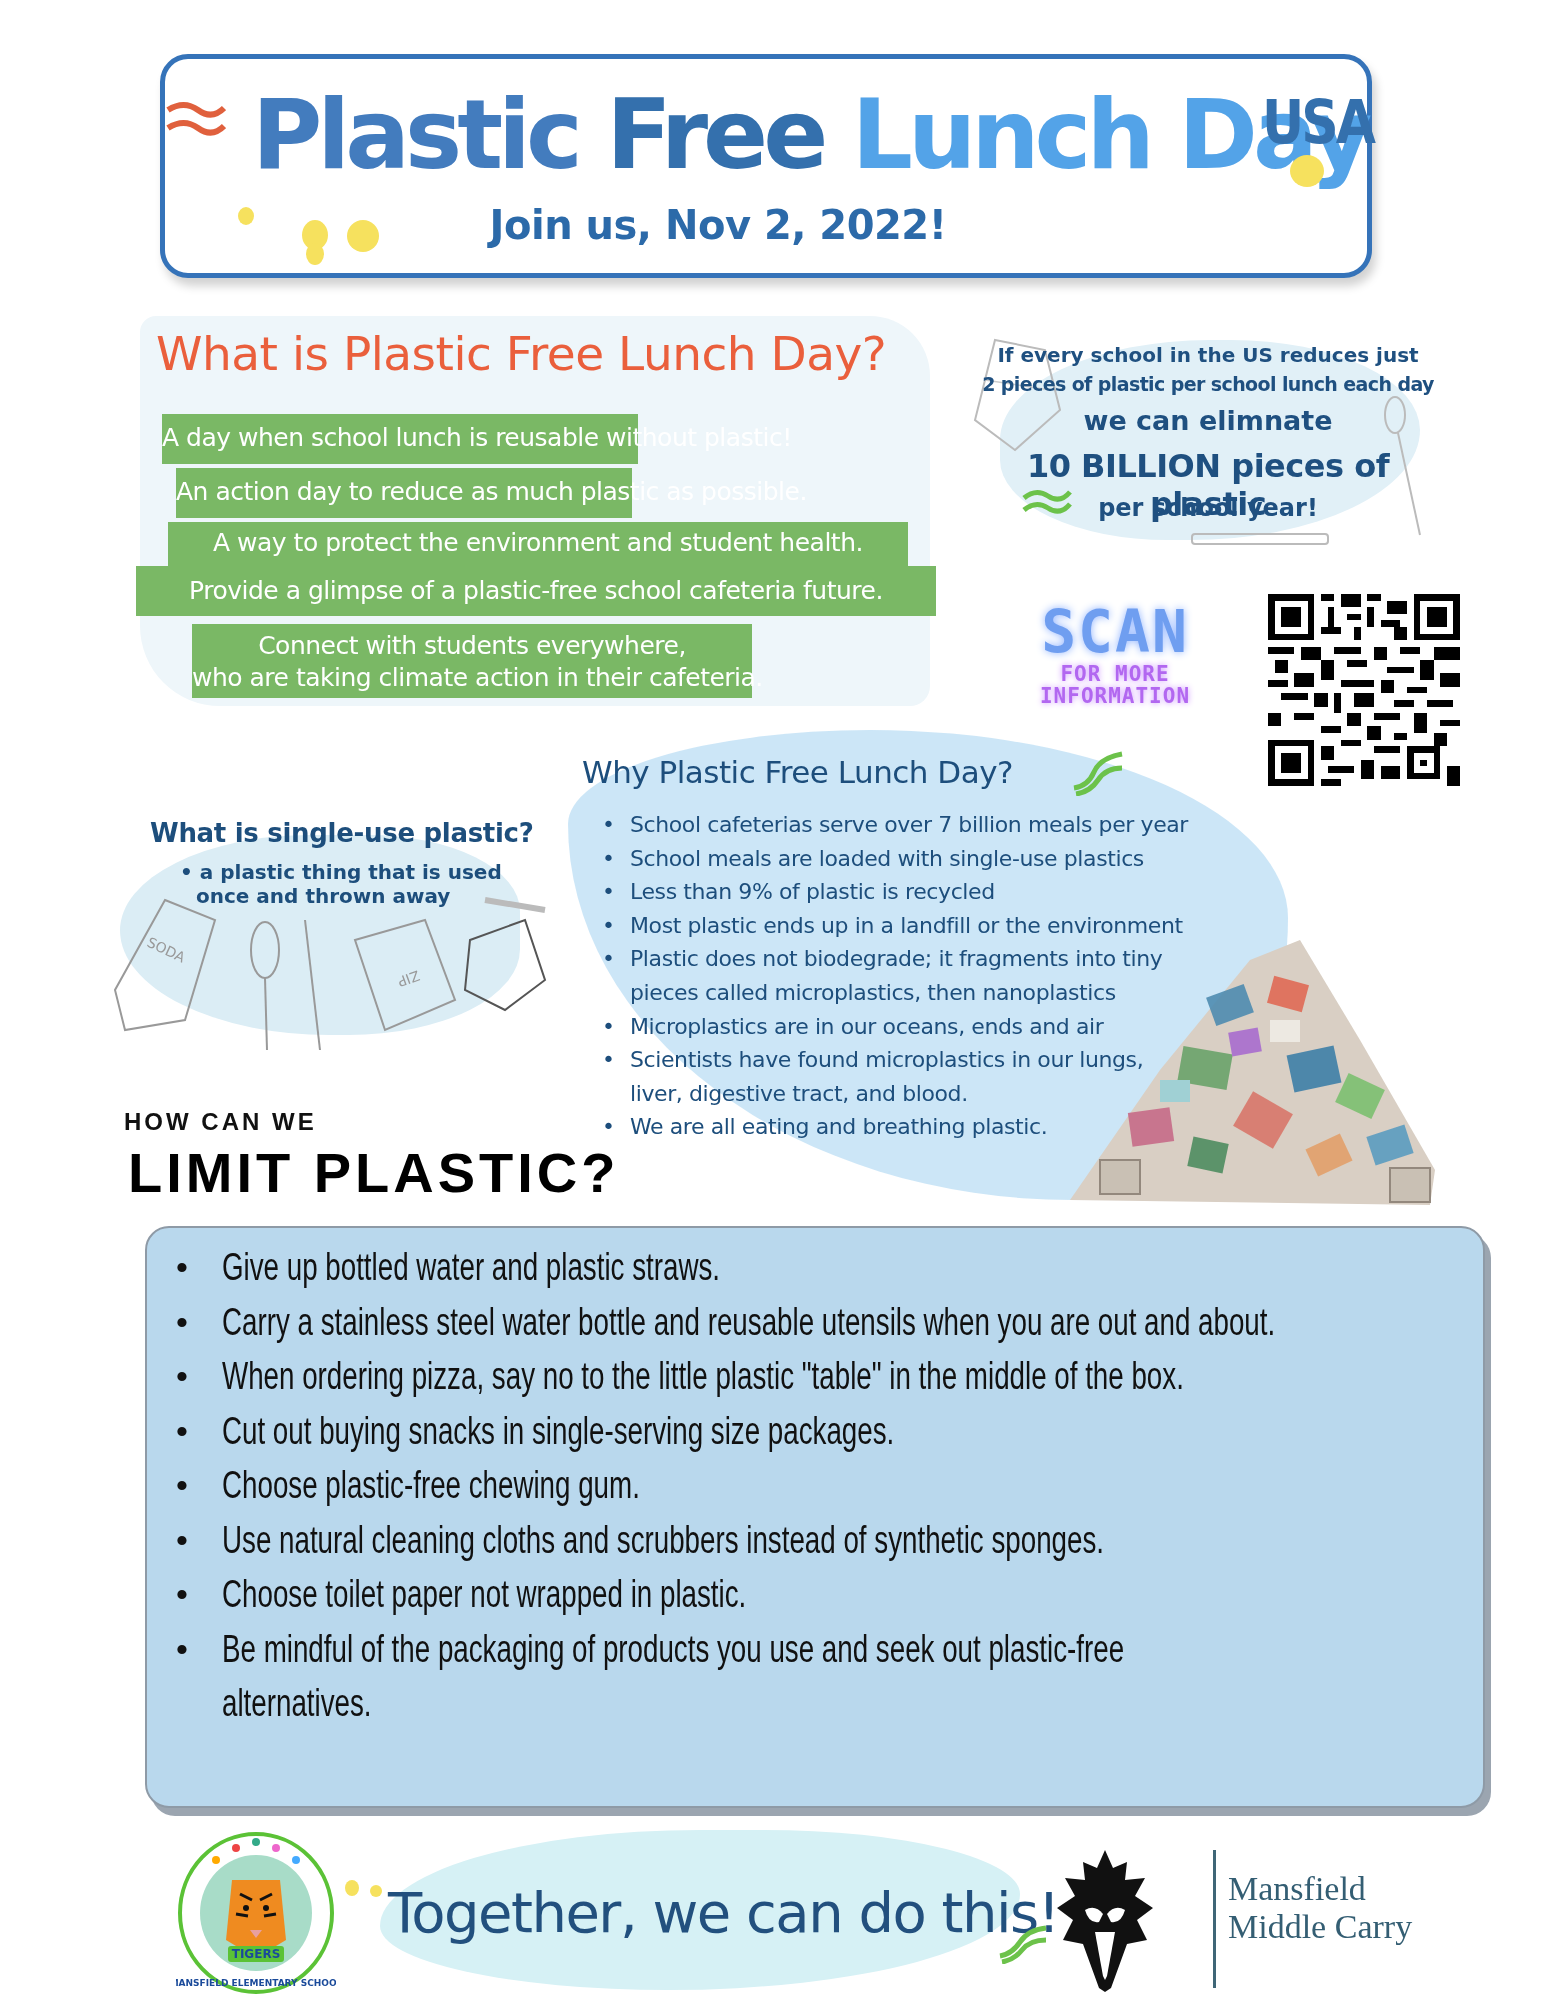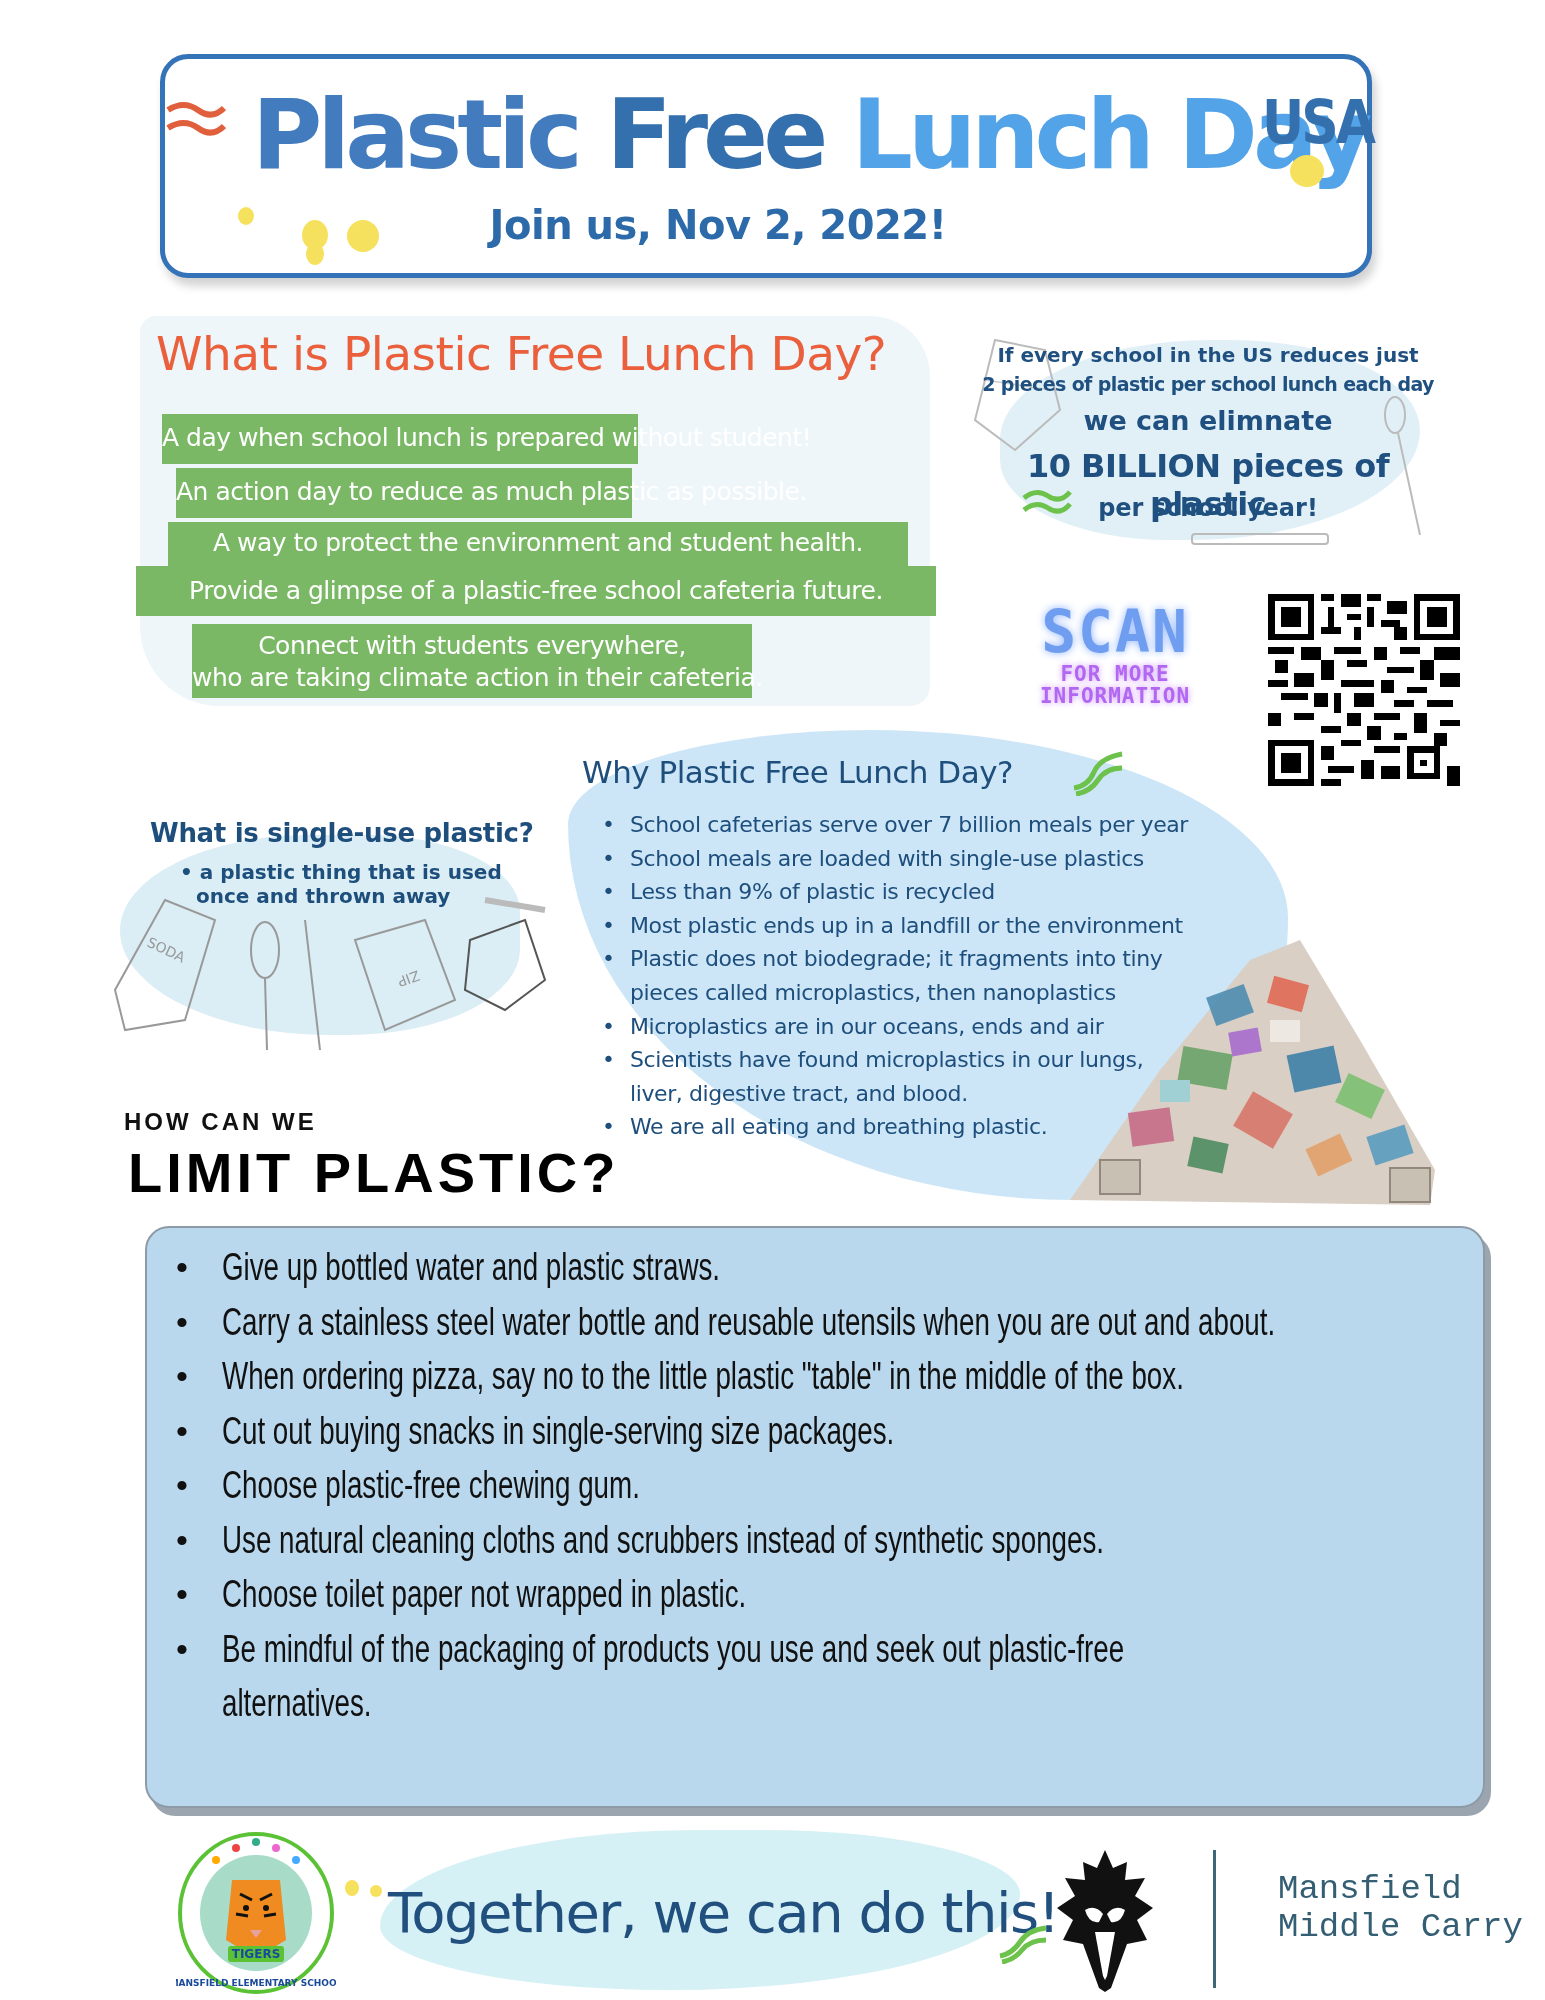--- a/index.html
+++ b/index.html
@@ -74,21 +74,21 @@
     box-shadow: 6px 8px 0 #9ba5b0;
   }
   .tips-list { left: 172px; top: 1240px; width: 1300px; list-style: none; font-family: "Liberation Sans Narrow", "Liberation Sans", sans-serif; font-size: 38px; color: #111; line-height: 54.5px; }
   .tips-list li { position: relative; padding-left: 50px; transform-origin: left center; }
   .tips-list li span { display: inline-block; transform: scaleX(0.73); transform-origin: left center; white-space: nowrap; }
   .tips-list li::before { content: "•"; position: absolute; left: 4px; top: 0; font-size: 34px; }
 
   
   .footer-wave { left: 380px; top: 1830px; width: 640px; height: 160px; background: #d6f1f5; border-radius: 50% 40% 55% 45% / 60% 40% 60% 40%; }
   .together { left: 388px; top: 1880px; font-family: "DejaVu Sans", sans-serif; font-size: 56px; color: #22507e; letter-spacing: -1.5px; }
-  .mms-text { left: 1278px; top: 1870px; font-family: Liberation Mono, monospace; font-size: 34px; line-height: 38px; color: #345e73; }
+  .mms-text { left: 1228px; top: 1870px; font-family: Liberation Serif, serif; font-size: 34px; line-height: 38px; color: #345e73; }
   .mms-divider { left: 1213px; top: 1850px; width: 3px; height: 138px; background: #3f6677; }
 </style>
 </head>
 <body>
 
 <div class="abs banner"></div>
 <svg class="abs" style="left:164px;top:100px" width="62" height="44" viewBox="0 0 62 44">
   <path d="M4 10 Q20 0 34 10 T60 8" stroke="#e0603d" stroke-width="6" fill="none"></path>
   <path d="M4 28 Q20 18 34 28 T60 26" stroke="#e0603d" stroke-width="6" fill="none"></path>
 </svg>
@@ -102,21 +102,21 @@
 <div class="abs dot" style="left:1290px;top:155px;width:34px;height:32px"></div>
 <div class="abs dot" style="left:238px;top:207px;width:16px;height:18px"></div>
 <div class="abs dot" style="left:302px;top:220px;width:26px;height:30px"></div>
 <div class="abs dot" style="left:302px;top:240px;width:0;height:0"></div>
 <div class="abs dot" style="left:347px;top:220px;width:32px;height:32px"></div>
 <div class="abs dot" style="left:306px;top:243px;width:18px;height:22px"></div>
 <div class="abs banner-subtitle">Join us, Nov 2, 2022!</div>
 
 <div class="abs pale-bg"></div>
 <div class="abs what-title">What is Plastic Free Lunch Day?</div>
-<div class="abs gbox" style="left:162px;top:414px;width:476px;height:50px;line-height:48px"><span>A day when school lunch is prepared without student!</span></div>
+<div class="abs gbox" style="left:162px;top:414px;width:476px;height:50px;line-height:48px"><span>A day when school lunch is reusable without plastic!</span></div>
 <div class="abs gbox" style="left:176px;top:468px;width:456px;height:50px;line-height:48px"><span>An action day to reduce as much plastic as possible.</span></div>
 <div class="abs gbox" style="left:168px;top:522px;width:740px;height:44px;line-height:42px"><span>A way to protect the environment and student health.</span></div>
 <div class="abs gbox" style="left:136px;top:566px;width:800px;height:50px;line-height:50px"><span>Provide a glimpse of a plastic-free school cafeteria future.</span></div>
 <div class="abs gbox" style="left:192px;top:624px;width:560px;height:74px;line-height:32px;padding-top:6px">
   <div>Connect with students everywhere,</div>
   <div>who are taking climate action in their cafeteria.</div>
 </div>
 
 <style>
   .gbox:nth-of-type(1) {}

